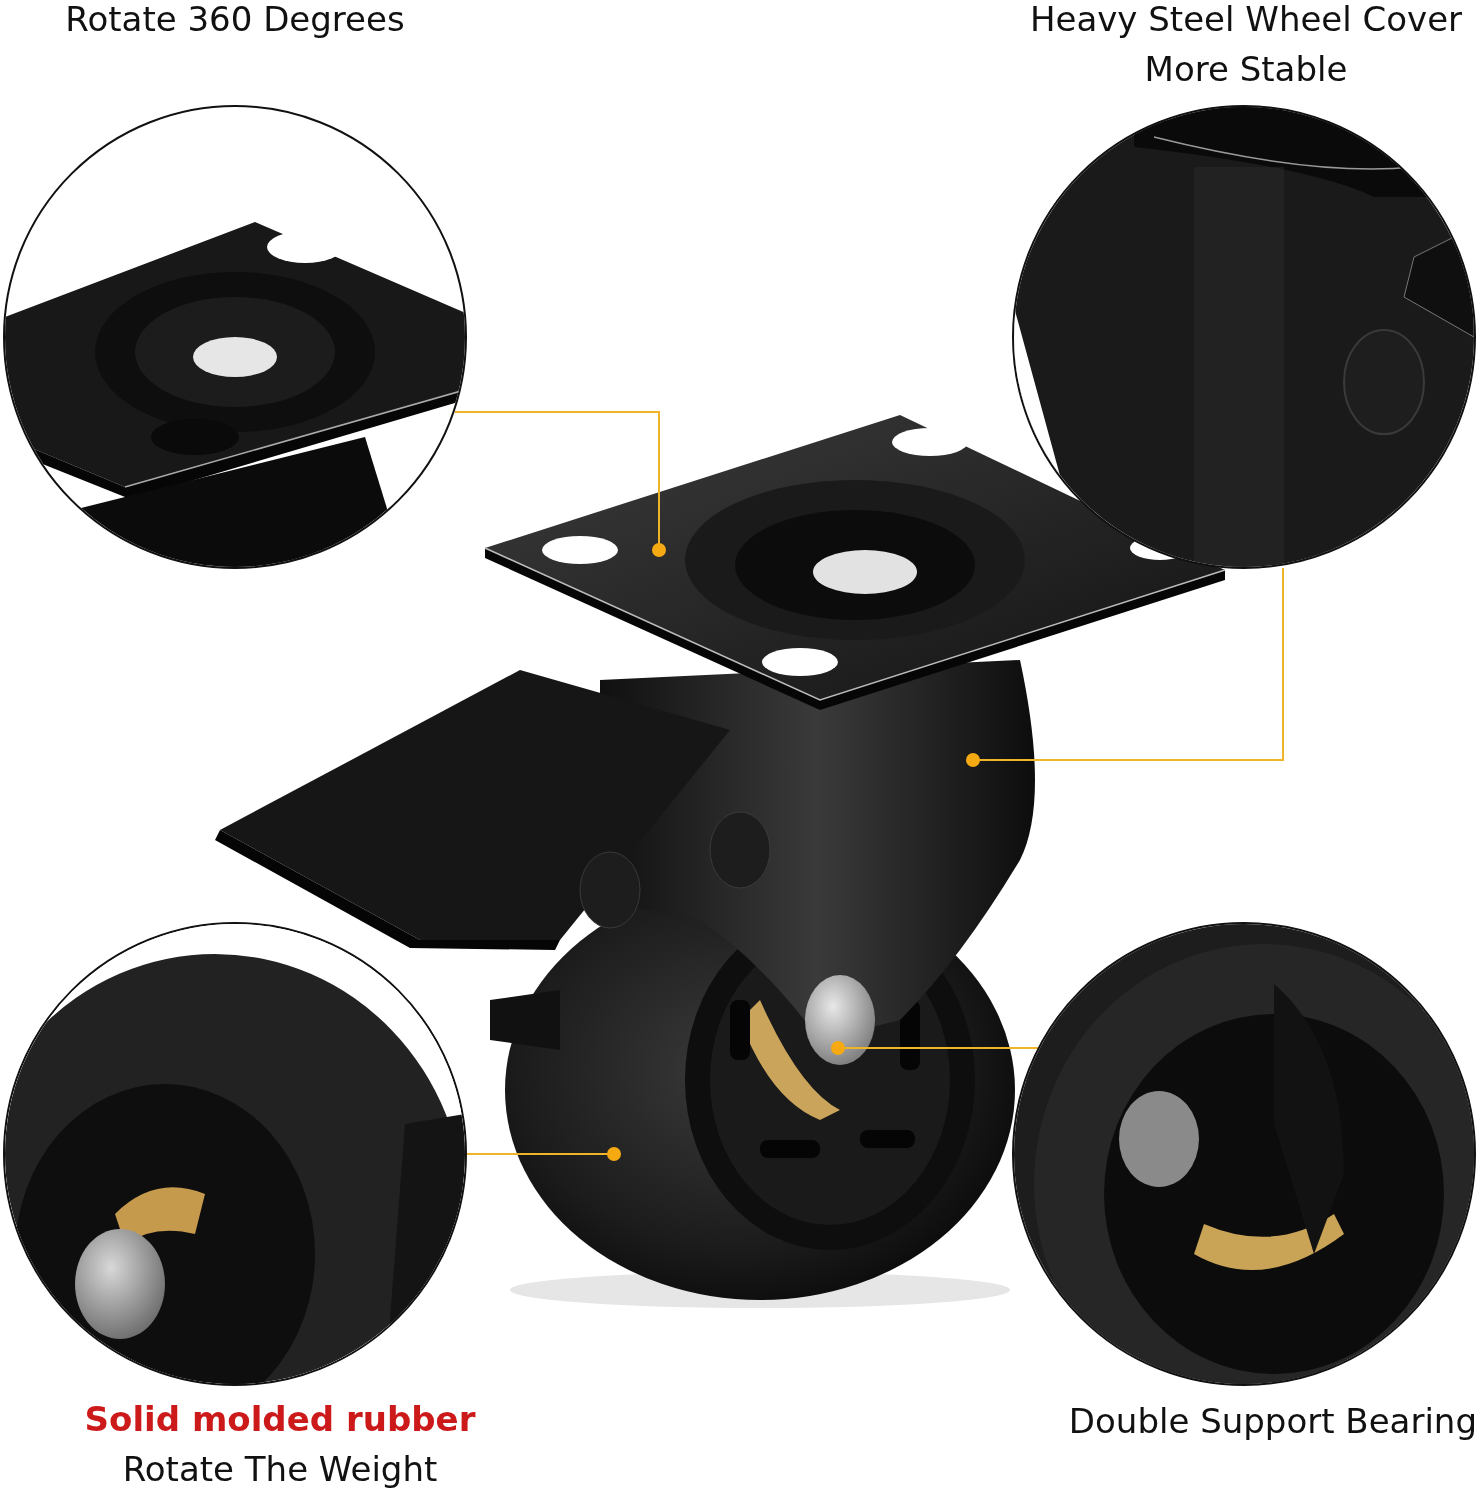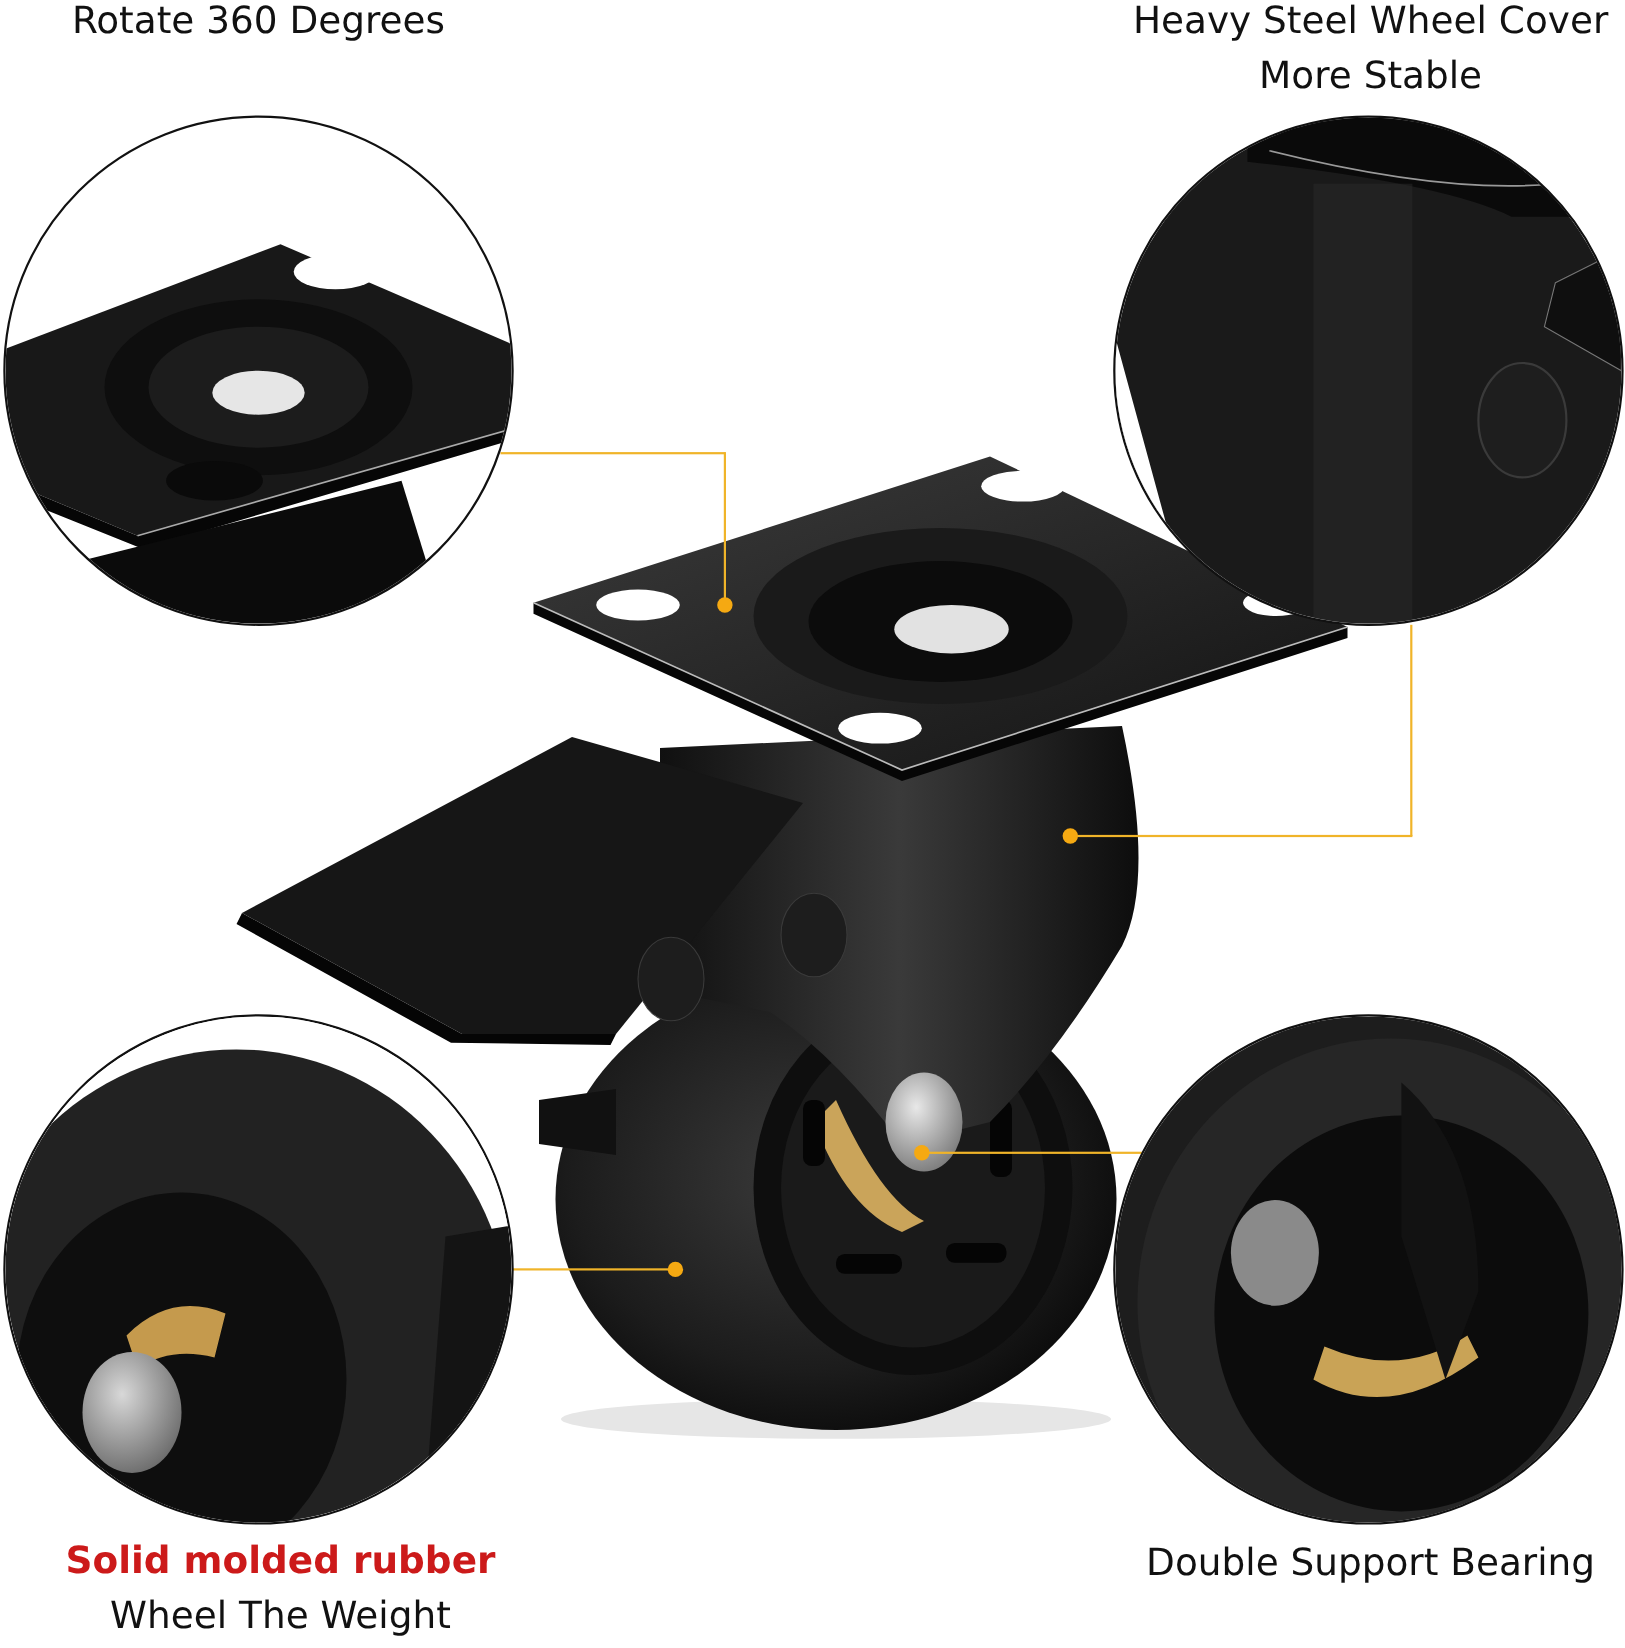--- a/index.html
+++ b/index.html
@@ -15,25 +15,25 @@
 </head>
 <body>
 
 <div class="caption" style="left:0;top:-6px;width:470px;">
   <span class="l1">Rotate 360 Degrees</span>
 </div>
 <div class="caption" style="left:1015px;top:-6px;width:462px;">
   <span class="l1">Heavy Steel Wheel Cover</span>
   <span class="l2">More Stable</span>
 </div>
-<div class="caption" style="left:0;top:1394px;width:510px;">
+<div class="caption" style="left:0;top:1394px;width:510px;padding-left:25px;">
   <span class="l1 red">Solid molded rubber</span>
-  <span class="l2">Wheel The Weight</span>
+  <span class="l2">Rotate The Weight</span>
 </div>
-<div class="caption" style="left:1015px;top:1396px;width:462px;">
+<div class="caption" style="left:1015px;top:1396px;width:462px;text-align:right;">
   <span class="l1">Double Support Bearing</span>
 </div>
 
 <div style="position:absolute;left:200px;top:400px;width:1040px;height:920px;">
   <svg width="1040" height="920" viewBox="0 0 1040 920">
     <defs>
       <radialGradient id="tire" cx="45%" cy="45%" r="60%">
         <stop offset="0" stop-color="#3a3a3a"></stop>
           <stop offset="0.7" stop-color="#1c1c1c"></stop>
           <stop offset="1" stop-color="#0a0a0a"></stop>

